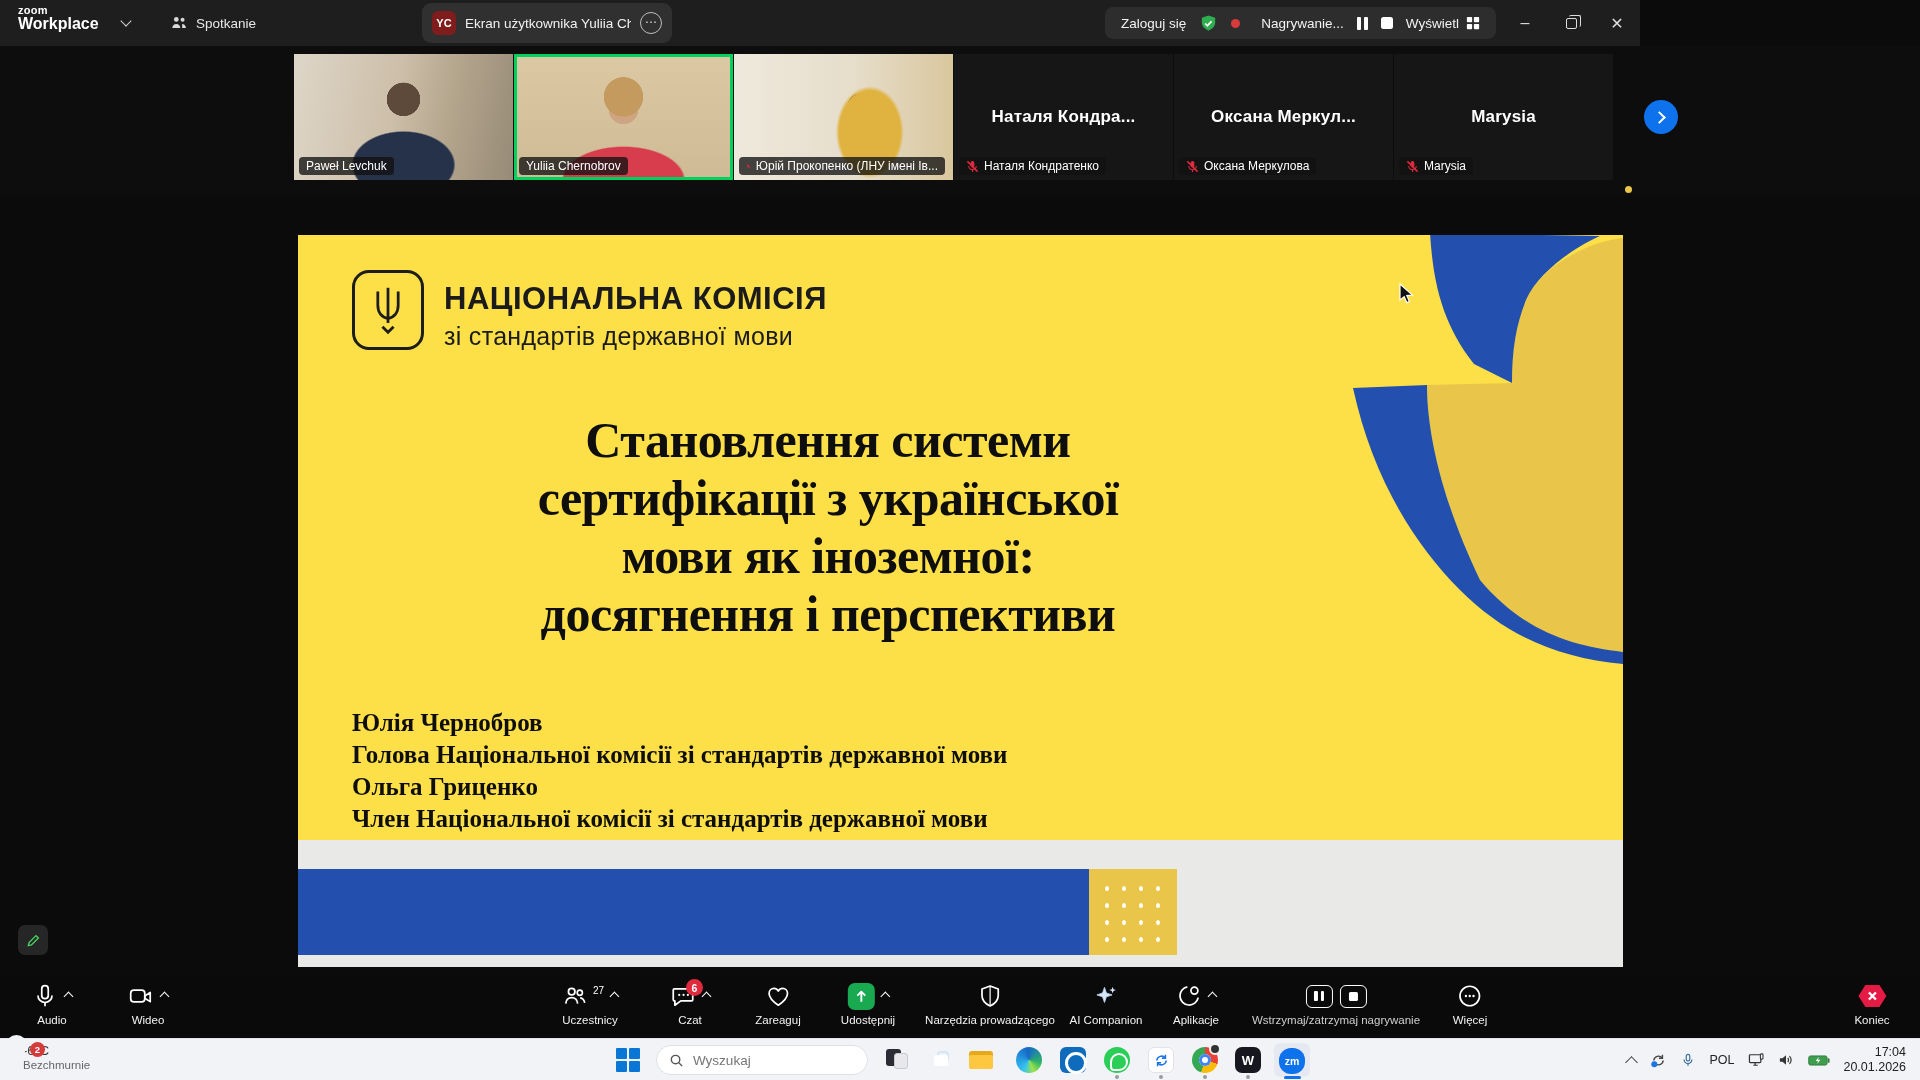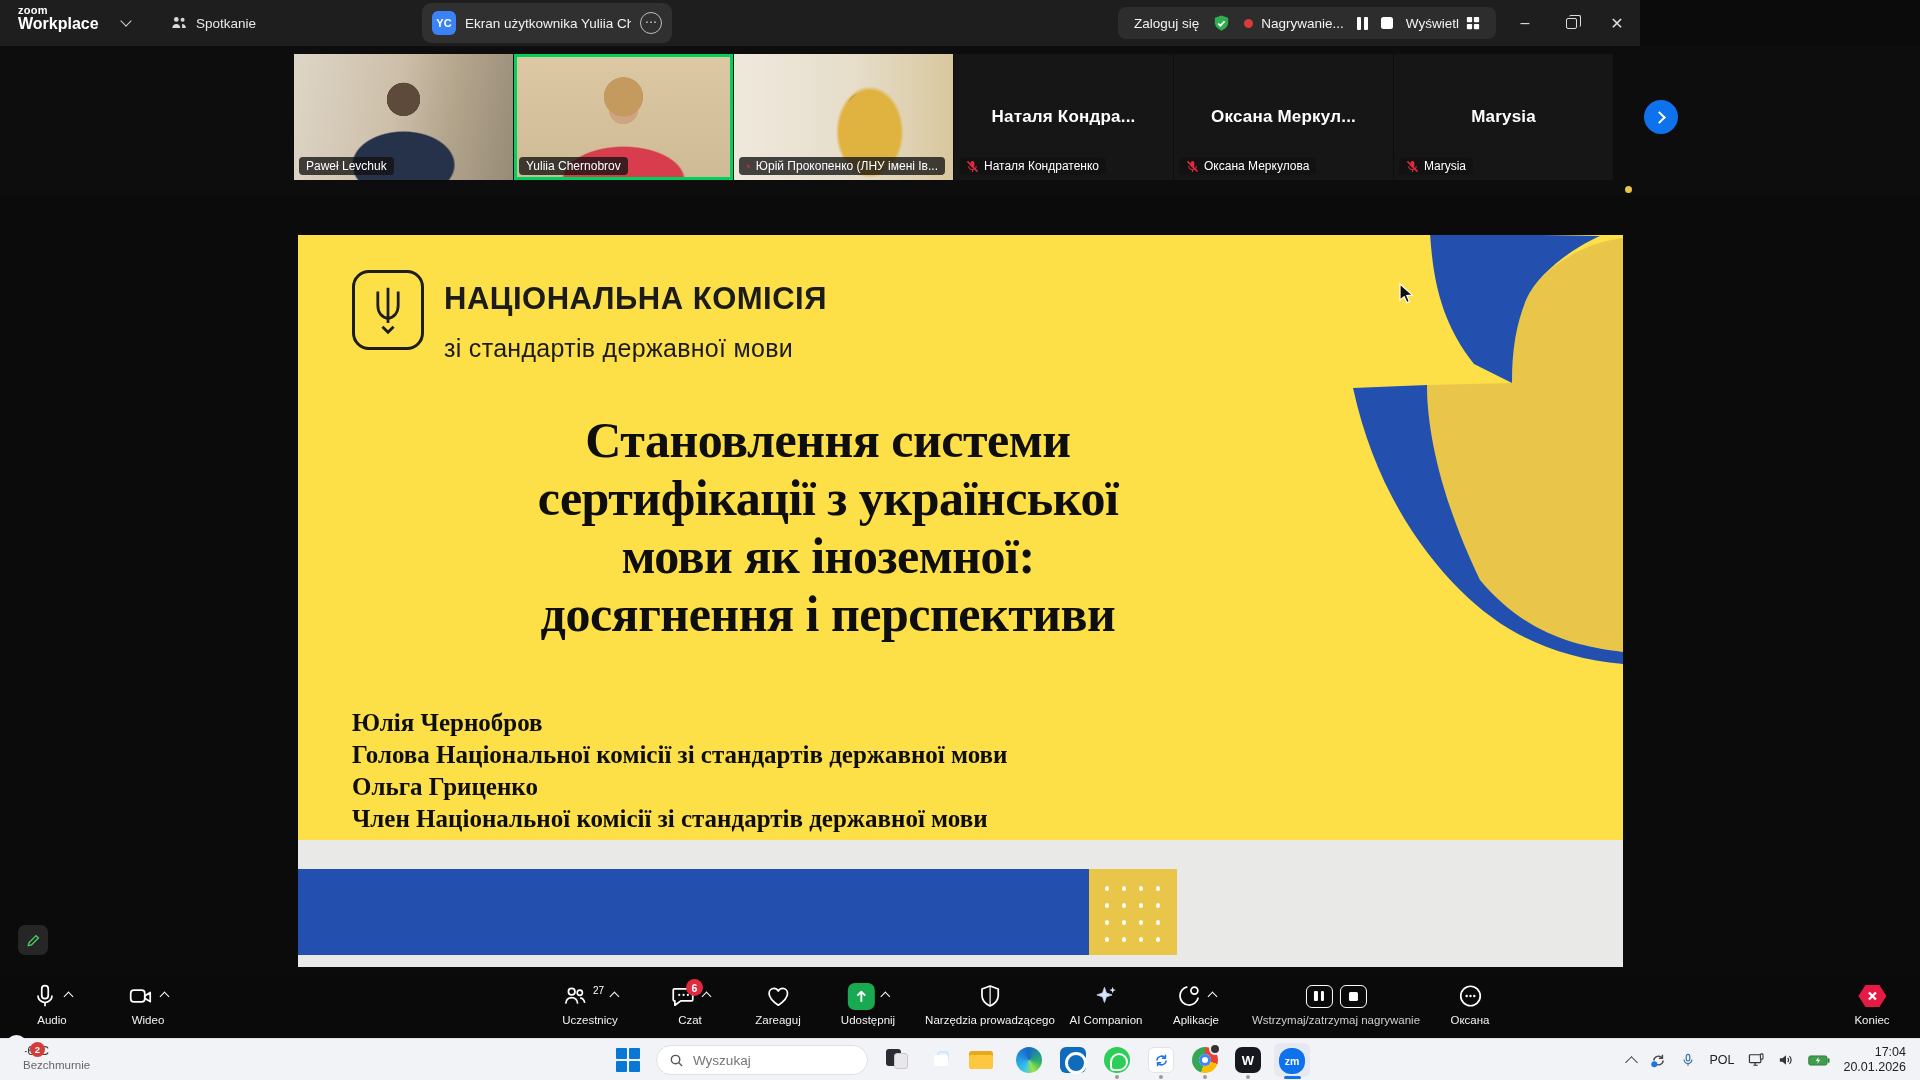--- a/index.html
+++ b/index.html
@@ -15,27 +15,27 @@
   .brand { position:absolute; left:18px; top:4px; color:#fff; }
   .brand .z1 { font-size:11px; font-weight:bold; letter-spacing:.3px; }
   .brand .z2 { font-size:16px; font-weight:bold; margin-top:-1px; }
   .chev-down { display:inline-block; width:8px; height:8px; border-left:1.6px solid #cfcfcf; border-bottom:1.6px solid #cfcfcf; transform:rotate(-45deg); }
   .brand-chev { position:absolute; left:122px; top:17px; }
   .tab-meeting { position:absolute; left:160px; top:0; height:46px; display:flex; align-items:center; gap:8px; color:#e8e8e8; font-size:13.5px; padding:0 10px; }
   .tab-active {
     position:absolute; left:422px; top:3px; width:250px; height:40px; background:#303030;
     border-radius:9px; display:flex; align-items:center; gap:9px; padding:0 10px; color:#f0f0f0;
   }
-  .tab-avatar { width:24px; height:24px; border-radius:6px; background:#3b82f6; color:#fff; font-size:11px; font-weight:bold; display:flex; align-items:center; justify-content:center; flex:0 0 auto; }
+  .tab-avatar { width:24px; height:24px; border-radius:6px; background:#7f1d1d; color:#fff; font-size:11px; font-weight:bold; display:flex; align-items:center; justify-content:center; flex:0 0 auto; }
   .tab-label { font-size:13.5px; white-space:nowrap; overflow:hidden; width:168px; }
   .tab-menu { width:22px; height:22px; border:1.4px solid #bdbdbd; border-radius:50%; color:#dedede; font-size:12px; line-height:18px; text-align:center; flex:0 0 auto; }
   .tb-right { position:absolute; right:144px; top:7px; height:32px; background:#2d2d2d; border-radius:8px; display:flex; align-items:center; gap:13px; padding:0 16px; }
   .tb-login { color:#f2f2f2; font-size:13.5px; }
   .rec-dot { width:9px; height:9px; border-radius:50%; background:#d93a3a; display:inline-block; }
-  .tb-rec { color:#f2f2f2; font-size:13.5px; display:flex; align-items:center; gap:8px; }
+  .tb-rec { color:#f2f2f2; font-size:13.5px; display:flex; align-items:center; gap:21px; }
   .ico-pause { display:inline-flex; gap:3px; }
   .ico-pause i { width:4px; height:13px; background:#fff; border-radius:1px; }
   .ico-stop { width:12px; height:12px; background:#fff; border-radius:2.5px; display:inline-block; }
   .tb-view { color:#f2f2f2; font-size:13.5px; display:flex; align-items:center; gap:7px; }
   .win-ctl { position:absolute; right:0; top:0; height:46px; display:flex; }
   .win-btn { width:46px; height:46px; color:#dcdcdc; display:flex; align-items:center; justify-content:center; font-size:16px; }
   .restore-box { width:11px; height:11px; border:1.4px solid #dcdcdc; border-radius:2px; position:relative; }
   .restore-box::after { content:""; position:absolute; left:2px; top:-4px; width:11px; height:11px; border:1.4px solid #dcdcdc; border-left:none; border-bottom:none; border-radius:2px; }
 
   
@@ -60,21 +60,21 @@
     background:rgba(18,18,18,.78); border-radius:4px; padding:2px 7px; color:#fff; font-size:12px; white-space:nowrap; overflow:hidden; }
   .next-btn { position:absolute; left:1644px; top:54px; width:34px; height:34px; border-radius:50%; background:#0e72ed; display:flex; align-items:center; justify-content:center; }
   .chev-right { width:9px; height:9px; border-right:2.4px solid #fff; border-top:2.4px solid #fff; transform:rotate(45deg); margin-right:3px; }
 
   
   .stage { position:absolute; left:0; top:195px; width:1920px; height:780px; background:#0b0b0b; }
   .slide { position:absolute; left:298px; top:40px; width:1325px; height:732px; background:#fde047; overflow:hidden; }
   .org-logo { position:absolute; left:54px; top:35px; width:72px; height:80px; border:3px solid #1d1d1d; border-radius:17px; display:flex; align-items:center; justify-content:center; }
   .org-text { position:absolute; left:146px; top:46px; color:#1b1b1b; }
   .org-l1 { font-size:31px; font-weight:bold; letter-spacing:.5px; }
-  .org-l2 { font-size:25px; margin-top:17px; letter-spacing:.3px; }
+  .org-l2 { font-size:25px; margin-top:5px; letter-spacing:.3px; }
   .slide-title { position:absolute; left:20px; top:176px; width:1020px; text-align:center;
     font-family:"Liberation Serif", serif; font-weight:bold; font-size:50px; line-height:58px; color:#0e0e0e; letter-spacing:-.5px; }
   .authors { position:absolute; left:54px; top:472px; font-family:"Liberation Serif", serif; font-weight:bold; font-size:25px; line-height:32px; color:#0e0e0e; }
   .gray-band { position:absolute; left:0; bottom:0; width:100%; height:127px; background:#e9e9e7; }
   .blue-bar { position:absolute; left:0; top:634px; width:791px; height:86px; background:#2350ae; }
   .yellow-block { position:absolute; left:791px; top:634px; width:88px; height:86px; background:#e9c64a; }
   .dots { position:absolute; left:16px; top:17px; display:grid; grid-template-columns:repeat(4,1fr); grid-gap:12px 13px; }
   .dots i { width:4px; height:5px; border-radius:50%; background:#fff; }
   .deco { position:absolute; left:1002px; top:-35px; }
   .cursor { position:absolute; left:1100px; top:48px; }
@@ -457,21 +457,21 @@
 
     <div class="titem" style="left:1470px">
       <span class="irow">
         <svg class="ti" viewBox="0 0 24 24">
             <circle cx="12" cy="12" r="9" fill="none" stroke="#fff" stroke-width="1.6"></circle>
             <circle cx="8.5" cy="12" r="1.1" fill="#fff"></circle>
             <circle cx="12" cy="12" r="1.1" fill="#fff"></circle>
             <circle cx="15.5" cy="12" r="1.1" fill="#fff"></circle>
           </svg>
       </span>
-      <span class="lbl">Оксана</span>
+      <span class="lbl">Więcej</span>
     </div>
 
     <div class="titem" style="left:1872px">
       <span class="irow">
         <svg width="30" height="26" viewBox="0 0 30 26">
             <polygon points="8,2 22,2 29,13 22,24 8,24 1,13" fill="#e51a45"></polygon>
             <path d="M11.5 9.5l7 7M18.5 9.5l-7 7" stroke="#fff" stroke-width="2.4"></path>
           </svg>
       </span>
       <span class="lbl">Koniec</span>

